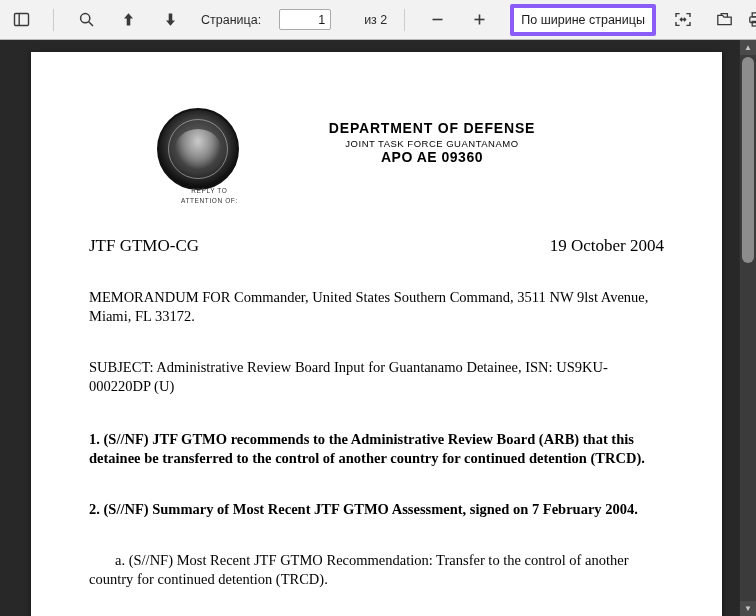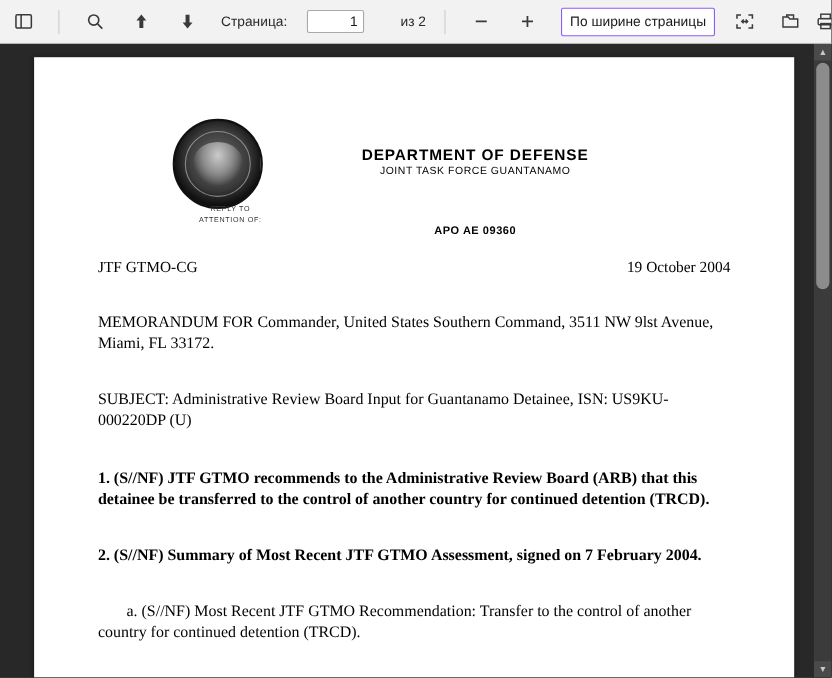--- a/index.html
+++ b/index.html
@@ -64,21 +64,21 @@
     box-sizing: border-box;
   }
   .page-total {
     font-size: 12.5px;
     color: #2b2b2b;
     margin-left: 21px;
     white-space: nowrap;
   }
   .zoom-select {
     height: 24px;
-    border: 1px solid #8b5cf6;
+    border: 4px solid #8b5cf6;
     background: #ffffff;
     font-size: 12.5px;
     color: #1a1a1a;
     padding: 0 7px;
     display: flex;
     align-items: center;
     border-radius: 2px;
     margin-left: 4px;
     white-space: nowrap;
   }
@@ -164,21 +164,21 @@
     font-size: 6.5px;
     letter-spacing: .6px;
     color: #333;
     font-family: "Liberation Sans", sans-serif;
     line-height: 10px;
     text-align: center;
   }
   .dept-block {
     position: absolute;
     left: 178px;
-    top: 24px;
+    top: 12px;
     width: 330px;
     text-align: center;
     font-family: "Liberation Sans", sans-serif;
   }
   .dept-1 {
     font-size: 14px;
     font-weight: bold;
     letter-spacing: .8px;
   }
   .dept-2 {
@@ -186,32 +186,31 @@
     font-weight: normal;
     letter-spacing: .5px;
     margin-top: 2px;
   }
   .dept-3 {
     font-size: 9.5px;
     font-weight: bold;
     letter-spacing: .5px;
   }
   .dept-4 {
-    font-size: 10px;
+    font-size: 14px;
     font-weight: bold;
     letter-spacing: .5px;
-    margin-top: 44px;
   }
 
   .line-row {
     display: flex;
     justify-content: space-between;
     align-items: baseline;
     margin-top: 36px;
-    font-size: 14px;
+    font-size: 17px;
   }
   .body-p {
     font-size: 14.5px;
     line-height: 19px;
     margin-top: 32px;
   }
   .body-p.bold {
     font-weight: bold;
   }
   .indent {

